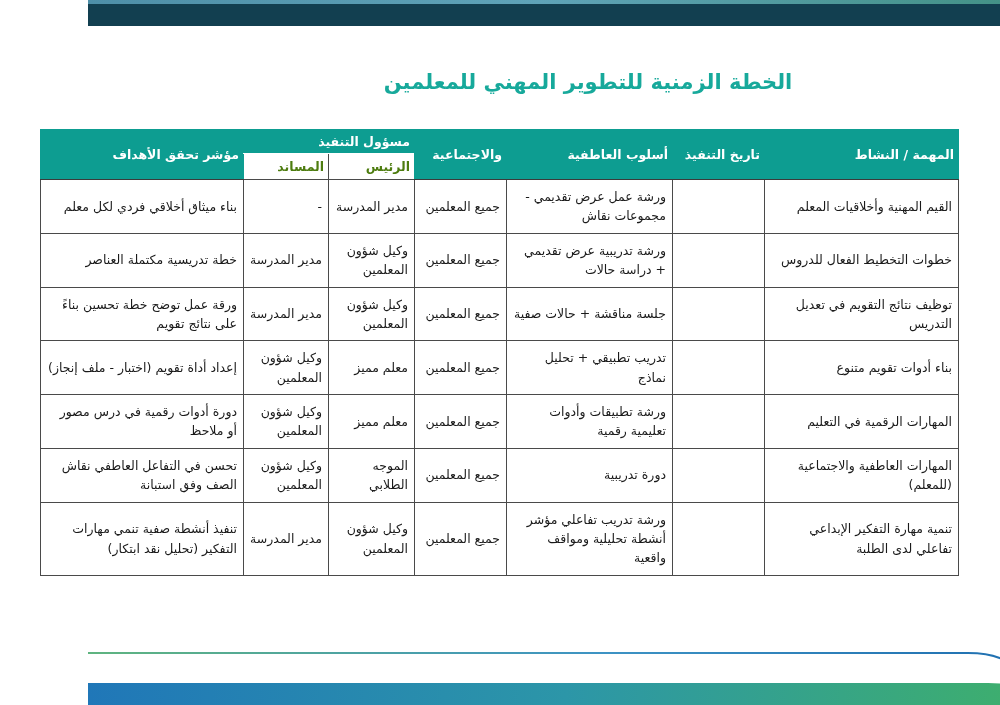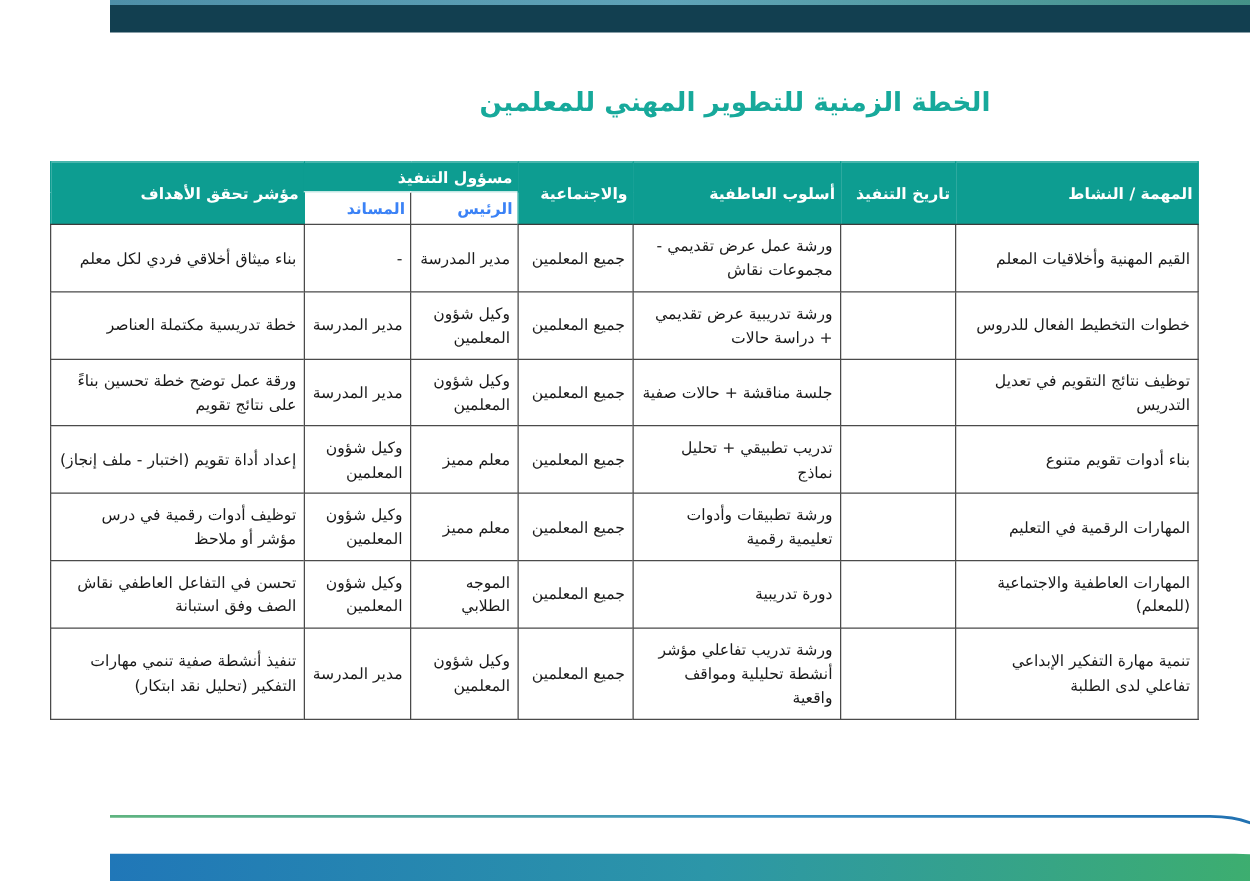--- a/index.html
+++ b/index.html
@@ -72,21 +72,21 @@
     padding:6px 4px;
     border-color:#0d9d91;
     border-bottom-color:#3b3b3b;
   }
   table.plan thead th.grouped-parent {
     border-bottom:1px solid #ffffff;
     padding:4px 4px;
   }
   table.plan thead th.sub-head {
     background:#ffffff;
-    color:#3b82f6;
+    color:#4d7c0f;
     font-weight:700;
     font-size:12.5px;
     border:1px solid #4a4a4a;
     padding:5px 4px;
   }
 
   table.plan tbody td {
     background:#ffffff;
     color:#1a1a1a;
     font-size:12.5px;
@@ -193,21 +193,21 @@
             <td>وكيل شؤون المعلمين</td>
             <td>إعداد أداة تقويم (اختبار - ملف إنجاز)</td>
           </tr>
           <tr>
             <td>المهارات الرقمية في التعليم</td>
             <td class="empty-cell"></td>
             <td>ورشة تطبيقات وأدوات تعليمية رقمية</td>
             <td>جميع المعلمين</td>
             <td>معلم مميز</td>
             <td>وكيل شؤون المعلمين</td>
-            <td>توظيف أدوات رقمية في درس مؤشر أو ملاحظ</td>
+            <td>دورة أدوات رقمية في درس مصور أو ملاحظ</td>
           </tr>
           <tr>
             <td>المهارات العاطفية والاجتماعية (للمعلم)</td>
             <td class="empty-cell"></td>
             <td>دورة تدريبية</td>
             <td>جميع المعلمين</td>
             <td>الموجه الطلابي</td>
             <td>وكيل شؤون المعلمين</td>
             <td>تحسن في التفاعل العاطفي نقاش الصف وفق استبانة</td>
           </tr>

